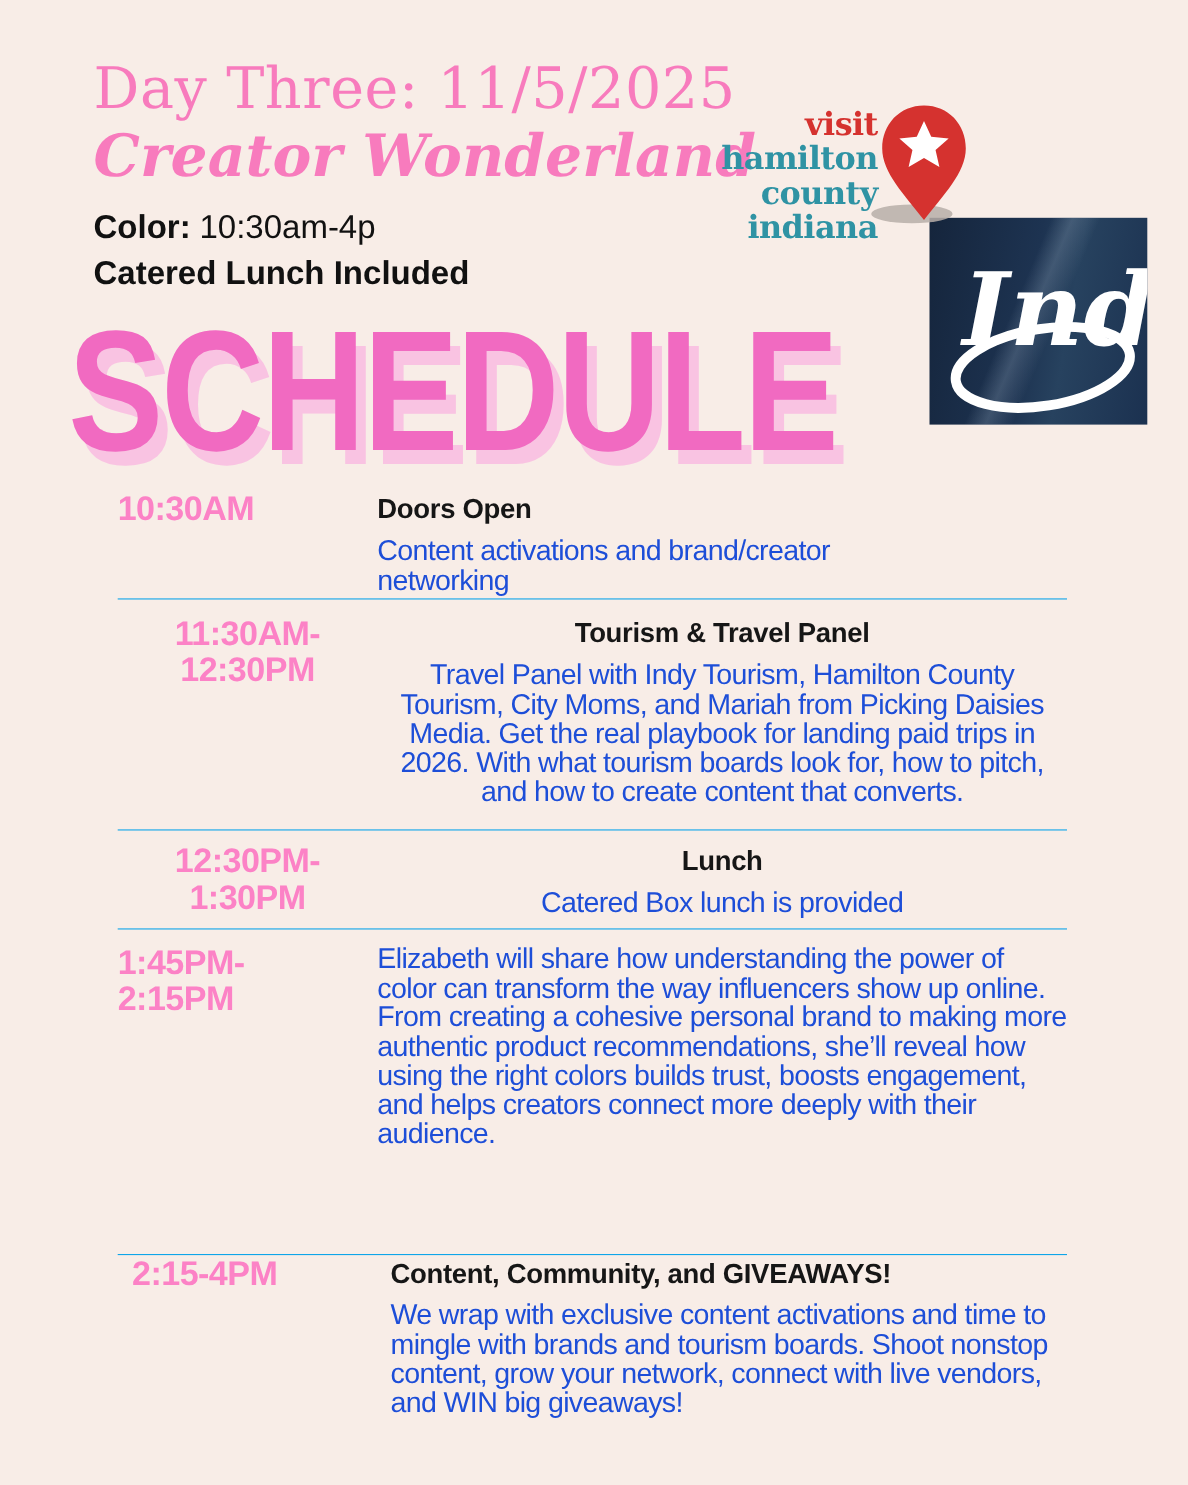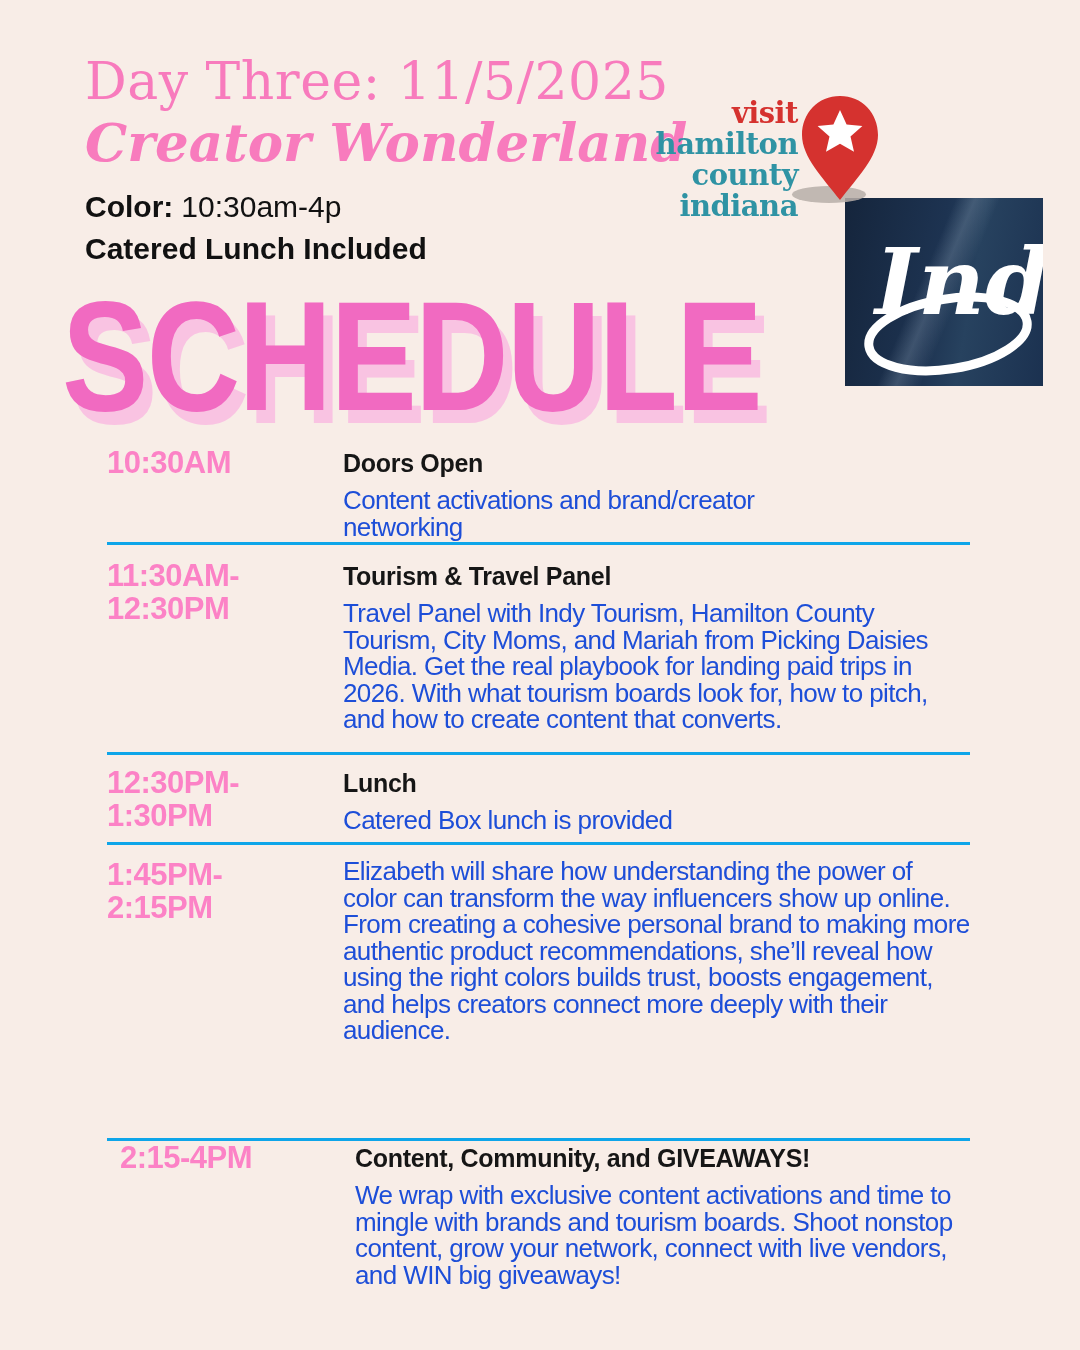--- a/index.html
+++ b/index.html
@@ -63,24 +63,24 @@
     font-size:156px; line-height:1; font-weight:900;
     letter-spacing:-2px; white-space:nowrap;
     color:#f16ac1;
     text-shadow:11px 13px 0 #f9c3e2;
     transform:scaleX(0.83); transform-origin:left top;
   }
 
   
   .table { position:absolute; left:107px; top:440px; width:863px; }
   .row { display:grid; grid-template-columns:236px 1fr; }
-  .row.sep { border-bottom:3px solid #0ea5e9; }
+  .row.sep { border-bottom:1px solid #0ea5e9; }
   .row-1 { height:105px; padding-top:6px;  }
-  .row-2 { height:210px; padding-top:14px; }
-  .row-3 { height:90px;  padding-top:11px; }
+  .row-2 { height:210px; padding-top:14px;text-align:center; }
+  .row-3 { height:90px;  padding-top:11px;text-align:center; }
   .row-4 { height:296px; padding-top:13px; }
   .row-5 { }
   .row-5 .row-time    { padding-left:13px; }
   .row-5 .row-content { padding-left:12px; }
 
   .row-time {
     font-size:31px; line-height:33px; font-weight:bold;
     color:#fc82c6; letter-spacing:-0.5px; white-space:pre-line;
   }
   .row-title {

